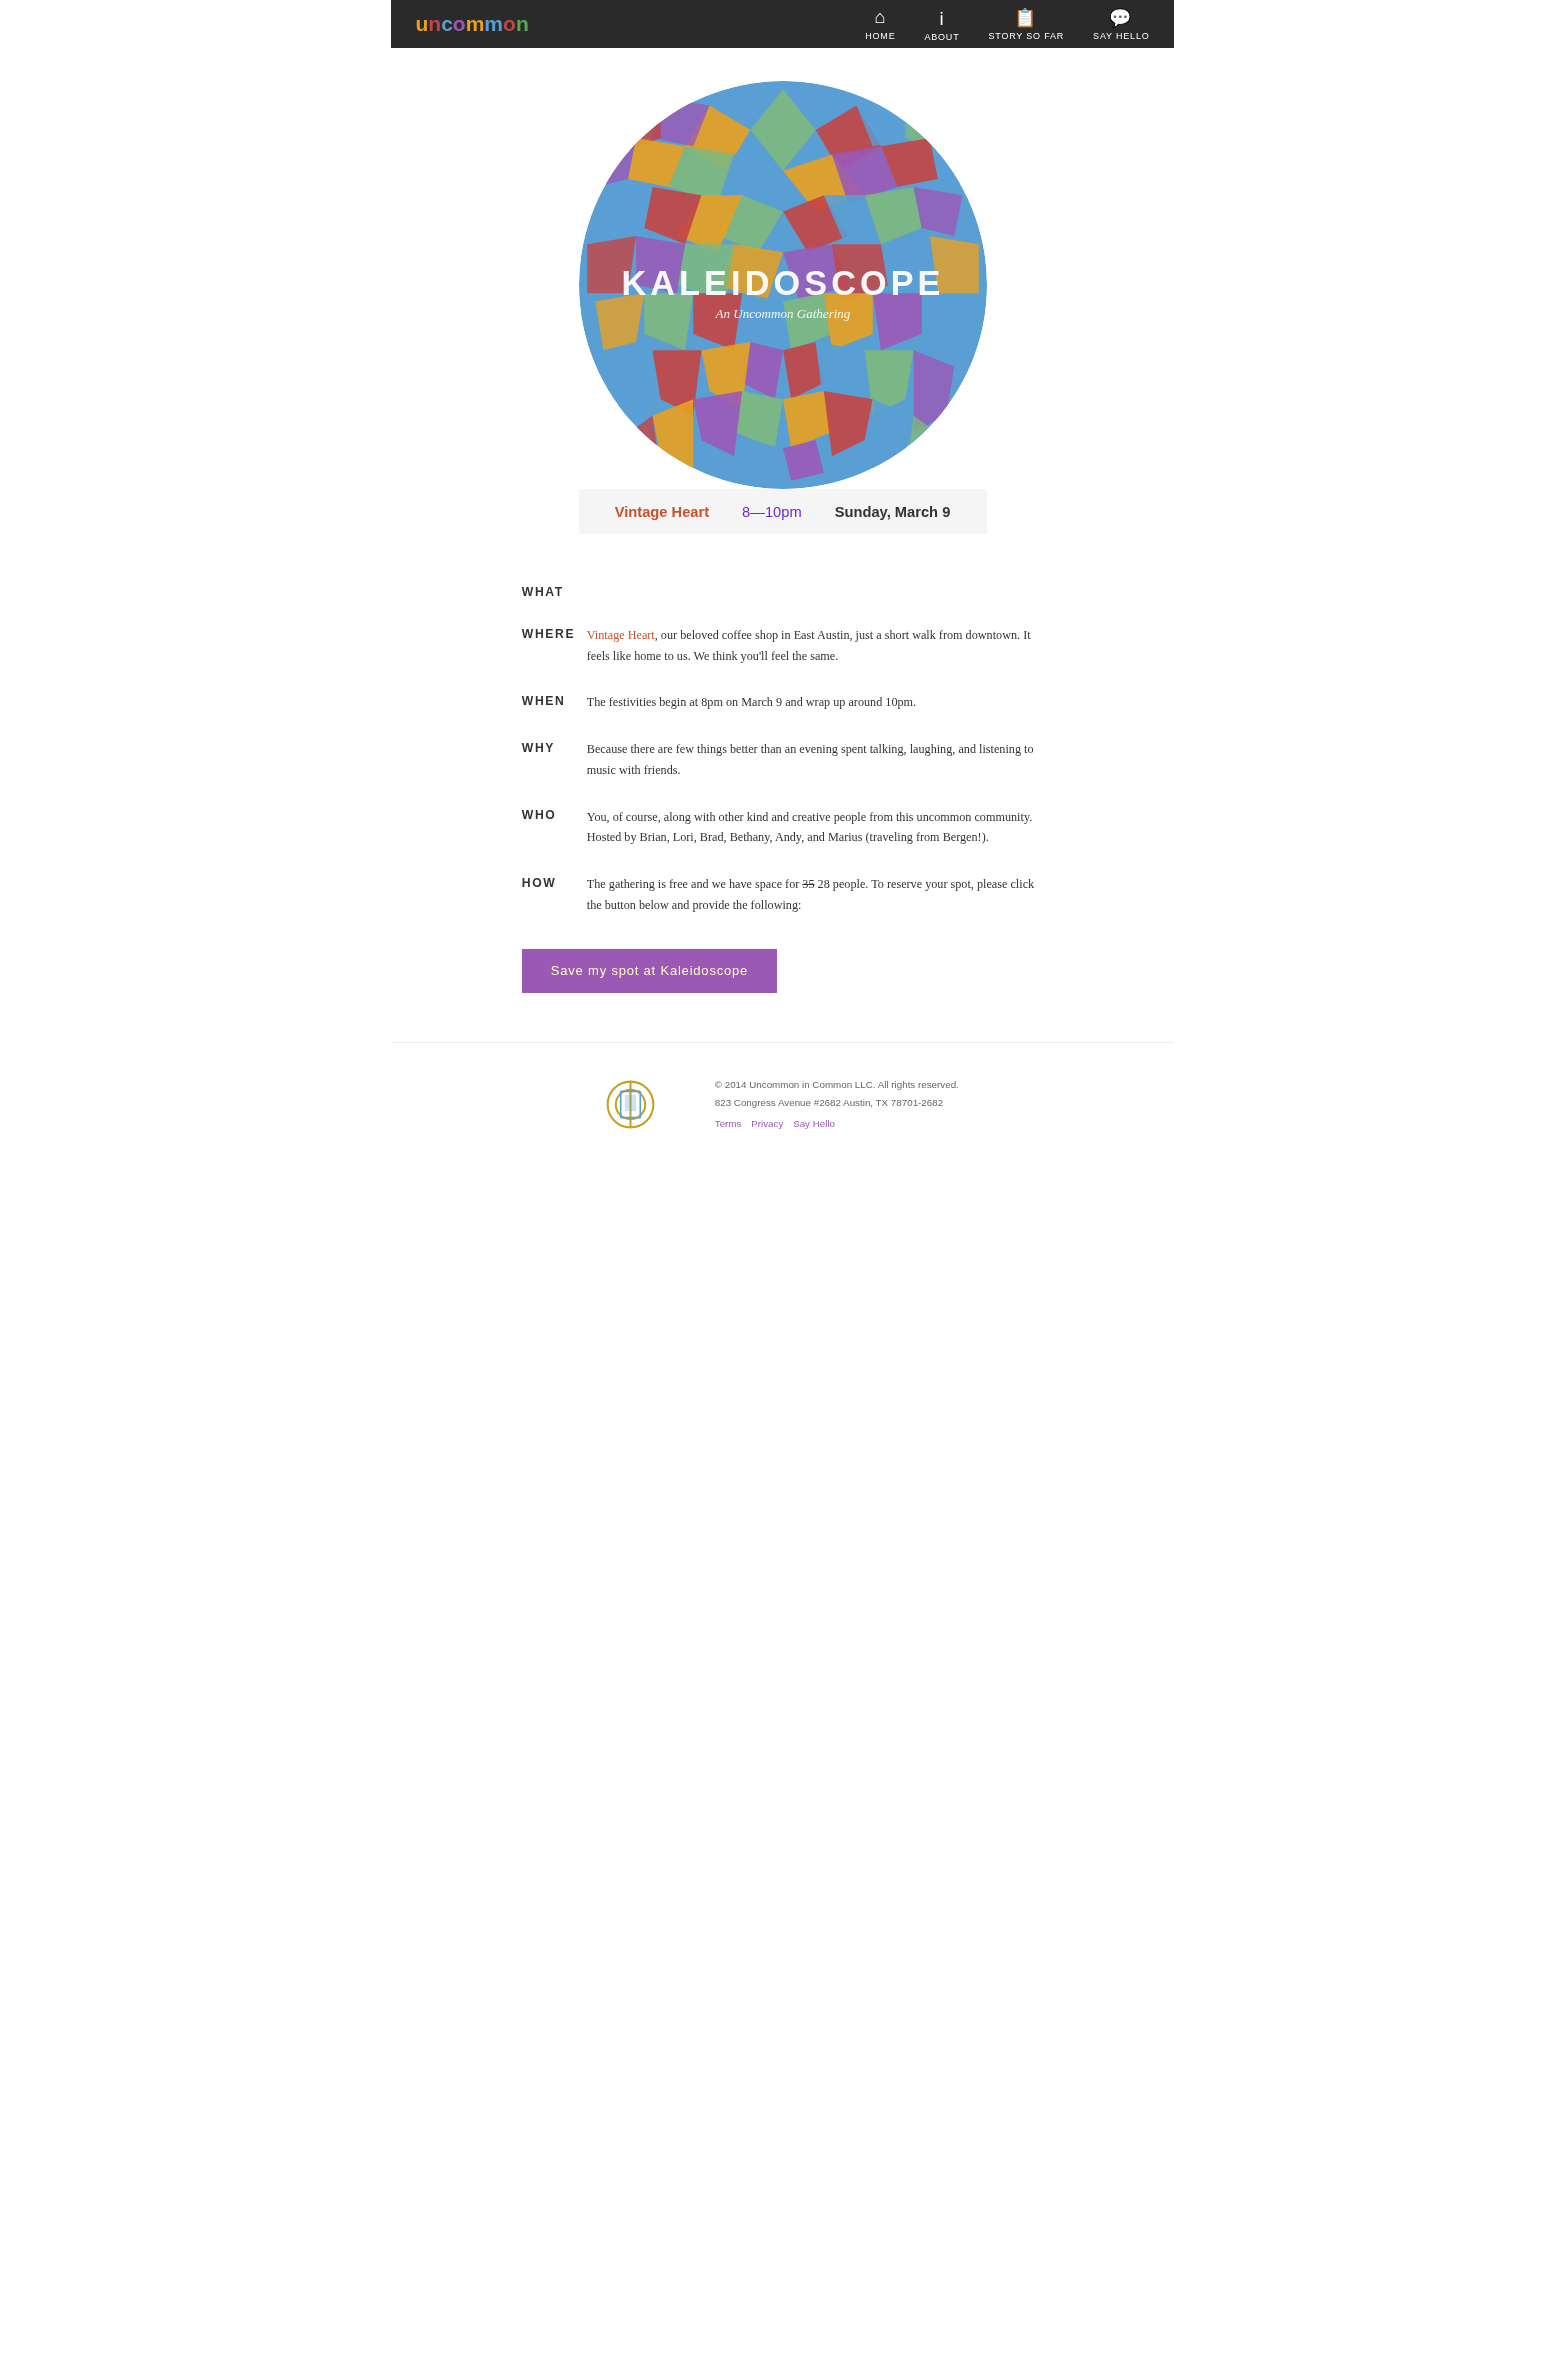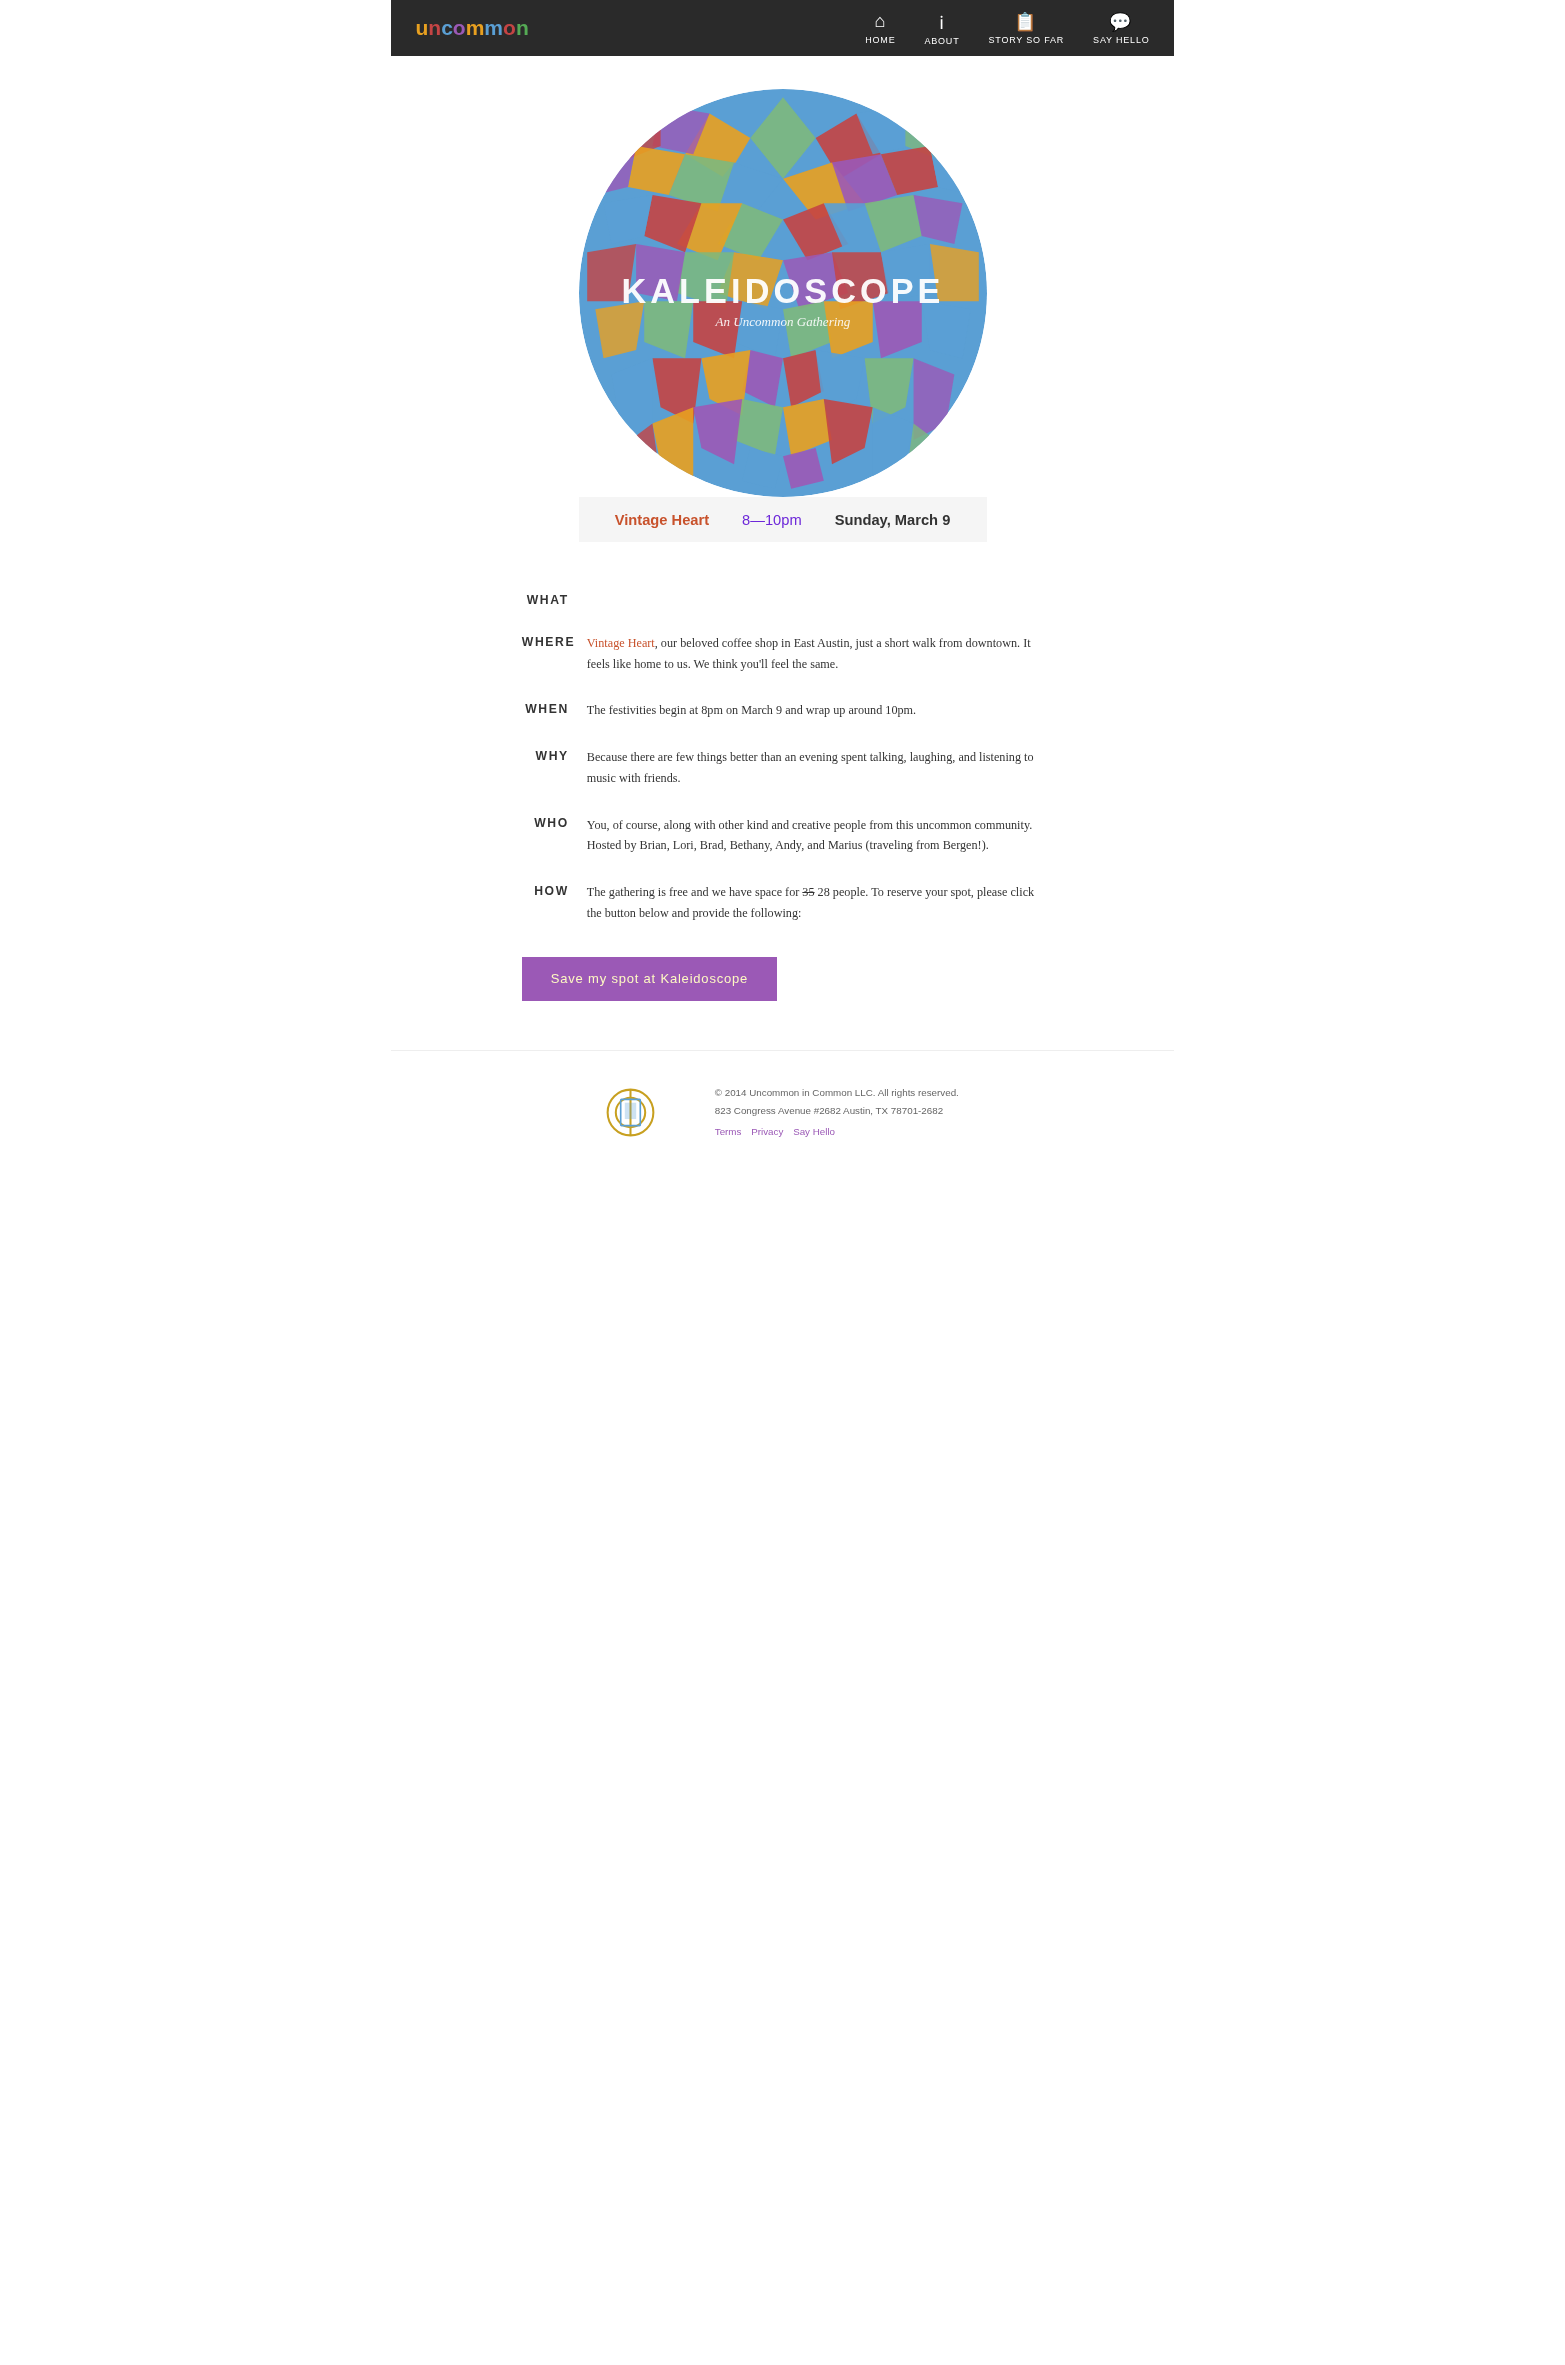--- a/index.html
+++ b/index.html
@@ -1,21 +1,21 @@
 <!DOCTYPE html>
 <html style="font-size:13px"><head>
   <meta charset="utf-8">
   <style>
     * { margin: 0; padding: 0; box-sizing: border-box; }
     body { font-family: Georgia, 'Times New Roman', serif; background: #fff; width: 783px; margin: 0 auto; }
 
     
     nav {
       background: #2a2a2a;
-      height: 56px;
+      height: 48px;
       display: flex;
       align-items: center;
       justify-content: space-between;
       padding: 0 24.5px;
     }
     .nav-item {
       display: flex;
       flex-direction: column;
       align-items: center;
       color: #fff;
@@ -100,21 +100,20 @@
       align-items: flex-start;
     }
     .detail-label {
       font-family: Arial, sans-serif;
       font-size: 12.2px;
       font-weight: bold;
       letter-spacing: 1.6px;
       color: #333;
       width: 65px;
       min-width: 65px;
-      text-align: right;
       padding-right: 18px;
       padding-top: 1.6px;
     }
     .detail-text {
       font-family: Georgia, serif;
       font-size: 12.2px;
       line-height: 1.7;
       color: #333;
       flex: 1;
     }

